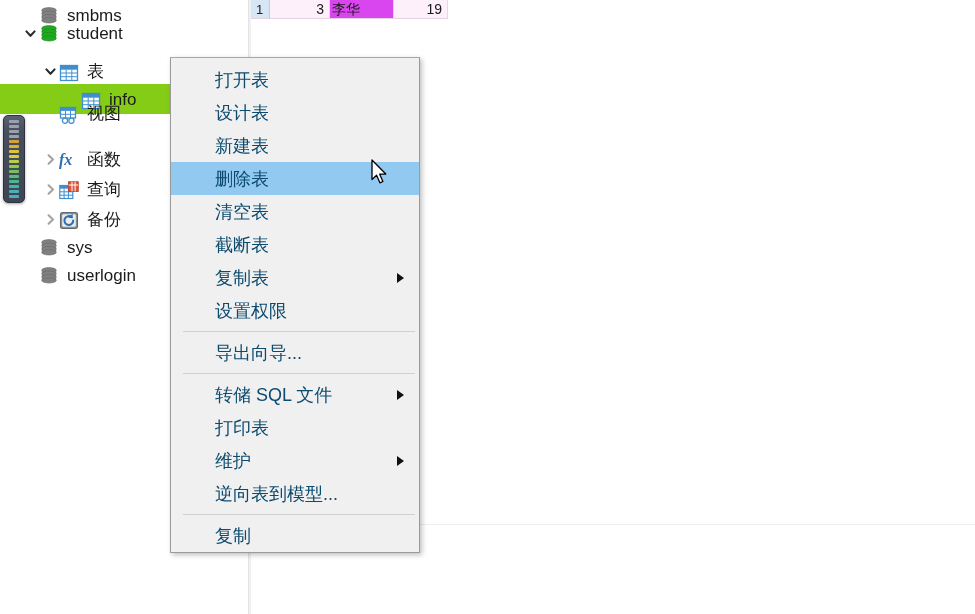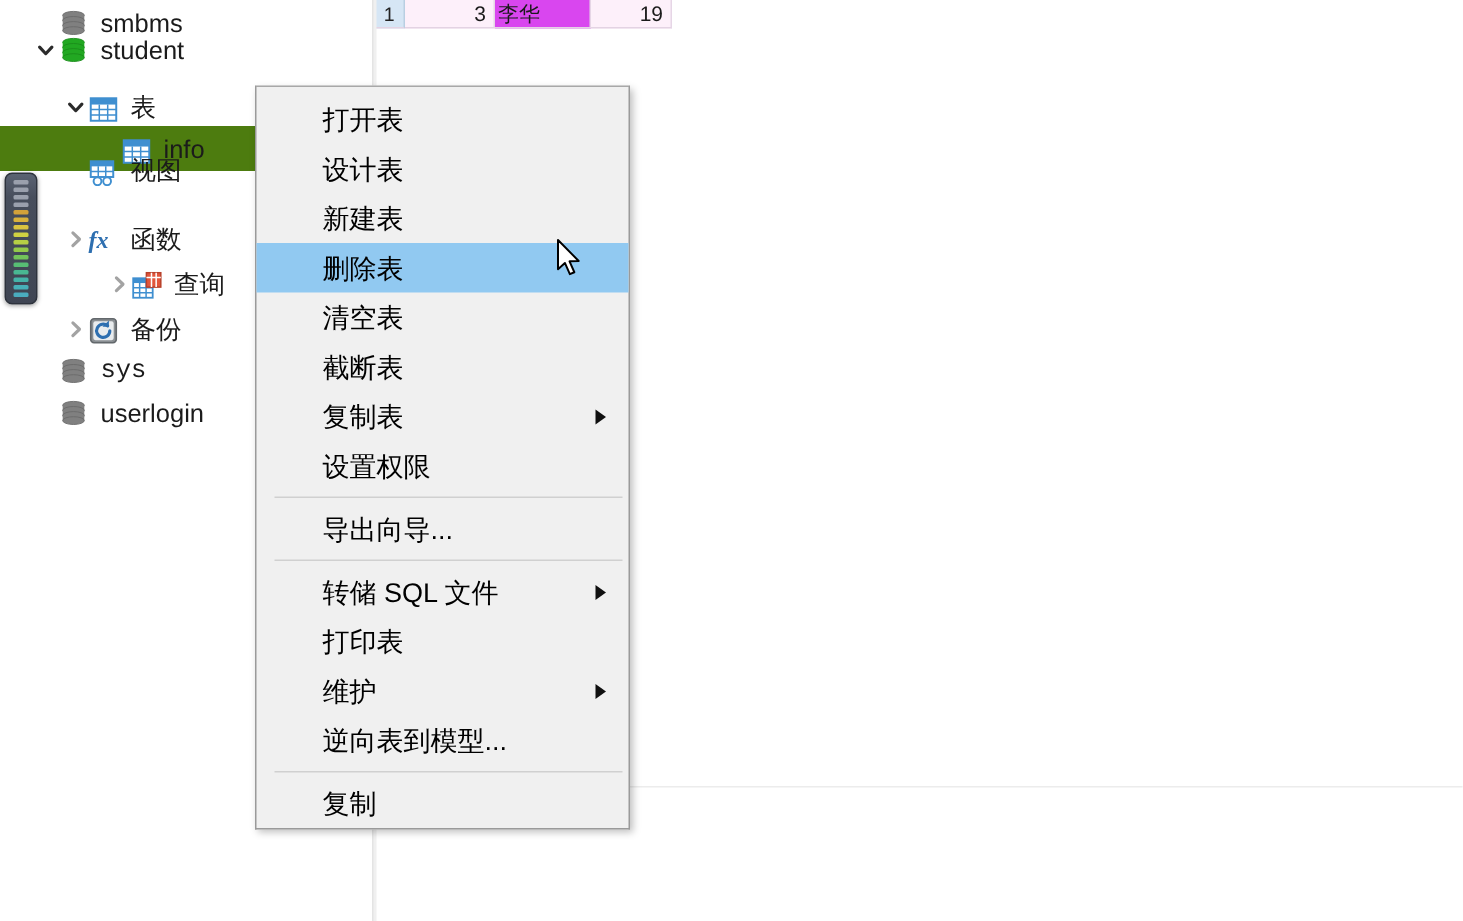--- a/index.html
+++ b/index.html
@@ -48,21 +48,21 @@
   #sidebar-edge{
     position:absolute;left:248px;top:0;width:2px;height:614px;
     background:#f0f0f0;border-left:1px solid #e4e4e4;
   }
 
   .tree-node{
     position:absolute;left:0;width:249px;height:30px;
     display:flex;align-items:center;
     font-size:17px;color:#1b1b1b;white-space:nowrap;
   }
-  .tree-node.selected{background:#4d7c0f;}
+  .tree-node.selected{background:#84cc16;}
   .twisty{
     width:16px;height:16px;flex:0 0 16px;
     display:flex;align-items:center;justify-content:center;
     color:#4d4d4d;font-size:13px;line-height:1;
   }
   .twisty svg{display:block;}
   .node-icon{
     width:22px;height:22px;flex:0 0 22px;margin-right:7px;
     display:flex;align-items:flex-end;justify-content:center;
   }
@@ -86,21 +86,21 @@
     background:#f0f0f0;
     border:1px solid #9a9a9a;border-top-color:#a8a8a8;
     box-sizing:border-box;
     box-shadow:2px 2px 5px rgba(0,0,0,.25);
     padding:5px 0 0 0;
     z-index:40;
   }
   .menu-item{
     height:33px;display:flex;align-items:center;
     padding-left:44px;padding-right:14px;
-    font-size:18px;color:#000000;white-space:nowrap;
+    font-size:18px;color:#0c4a6e;white-space:nowrap;
     position:relative;box-sizing:border-box;
   }
   .menu-item.highlight{background:#91c9f1;}
   .menu-arrow{
     position:absolute;right:15px;top:50%;
     width:0;height:0;margin-top:-5px;
     border-left:7px solid #101010;
     border-top:5px solid transparent;
     border-bottom:5px solid transparent;
   }
@@ -219,21 +219,21 @@
       <path d="M4.6,2.3 L9.0,6.5 L4.6,10.7" fill="none" stroke="#a3a3a3" stroke-width="2.1" stroke-linecap="round" stroke-linejoin="round"></path>
           </svg>
         </span>
         <span class="node-icon">
           <svg width="22" height="20" viewBox="0 0 22 20">
         <text x="1" y="15" font-family="Liberation Serif, serif" font-size="16" font-style="italic" font-weight="bold" fill="#2e6fb0">fx</text>
       </svg>
         </span>
         <span class="node-label">函数</span>
       </div>
-      <div class="tree-node" style="top: 174px; padding-left: 29px;">
+      <div class="tree-node" style="top: 174px;">
         <span class="twisty" style="margin-left: 42px;">
           <svg width="13" height="13" viewBox="0 0 13 13">
       <path d="M4.6,2.3 L9.0,6.5 L4.6,10.7" fill="none" stroke="#a3a3a3" stroke-width="2.1" stroke-linecap="round" stroke-linejoin="round"></path>
           </svg>
         </span>
         <span class="node-icon">
           <svg width="20" height="19" viewBox="0 0 20 19">
         <rect x="0.8" y="4.5" width="13" height="13" fill="#ffffff" stroke="#3f8fd0" stroke-width="1.2"></rect>
         <rect x="0.8" y="4.5" width="13" height="3.2" fill="#3f8fd0"></rect>
         <line x1="0.8" y1="10.8" x2="13.8" y2="10.8" stroke="#3f8fd0" stroke-width="1"></line>
@@ -257,21 +257,21 @@
         <span class="node-icon">
           <svg width="20" height="19" viewBox="0 0 20 19">
         <rect x="1.5" y="1.5" width="17" height="16" rx="2.2" fill="#8a8f93" stroke="#63686c" stroke-width="1.1"></rect>
         <rect x="3.2" y="3.2" width="13.6" height="12.6" rx="1.4" fill="#e9ecee"></rect>
         <path d="M14.2,9.5 a4.4,4.4 0 1,1 -1.45,-3.25" fill="none" stroke="#2e6fb0" stroke-width="2.1" stroke-linecap="round"></path>
         <path d="M13.6,2.6 L13.6,6.9 L9.3,6.9 Z" fill="#2e6fb0"></path>
       </svg>
         </span>
         <span class="node-label">备份</span>
       </div>
-      <div class="tree-node" style="top: 232px; font-family: Liberation Mono, monospace;">
+      <div class="tree-node" style="top: 232px;">
         <span class="twisty" style="margin-left: 22px;"></span>
         <span class="node-icon">
           <svg width="20" height="20" viewBox="0 0 20 20">
         <ellipse cx="10" cy="4.2" rx="7.2" ry="2.6" fill="#808080" stroke="#6a6a6a" stroke-width=".6"></ellipse>
         <rect x="2.8" y="4.2" width="14.4" height="3.4" fill="#808080"></rect>
         <ellipse cx="10" cy="7.6" rx="7.2" ry="2.6" fill="#808080" stroke="#6a6a6a" stroke-width=".6"></ellipse>
         <rect x="2.8" y="7.6" width="14.4" height="3.4" fill="#808080"></rect>
         <ellipse cx="10" cy="11.0" rx="7.2" ry="2.6" fill="#808080" stroke="#6a6a6a" stroke-width=".6"></ellipse>
         <rect x="2.8" y="11.0" width="14.4" height="3.4" fill="#808080"></rect>
         <ellipse cx="10" cy="14.4" rx="7.2" ry="2.6" fill="#808080" stroke="#6a6a6a" stroke-width=".6"></ellipse>

